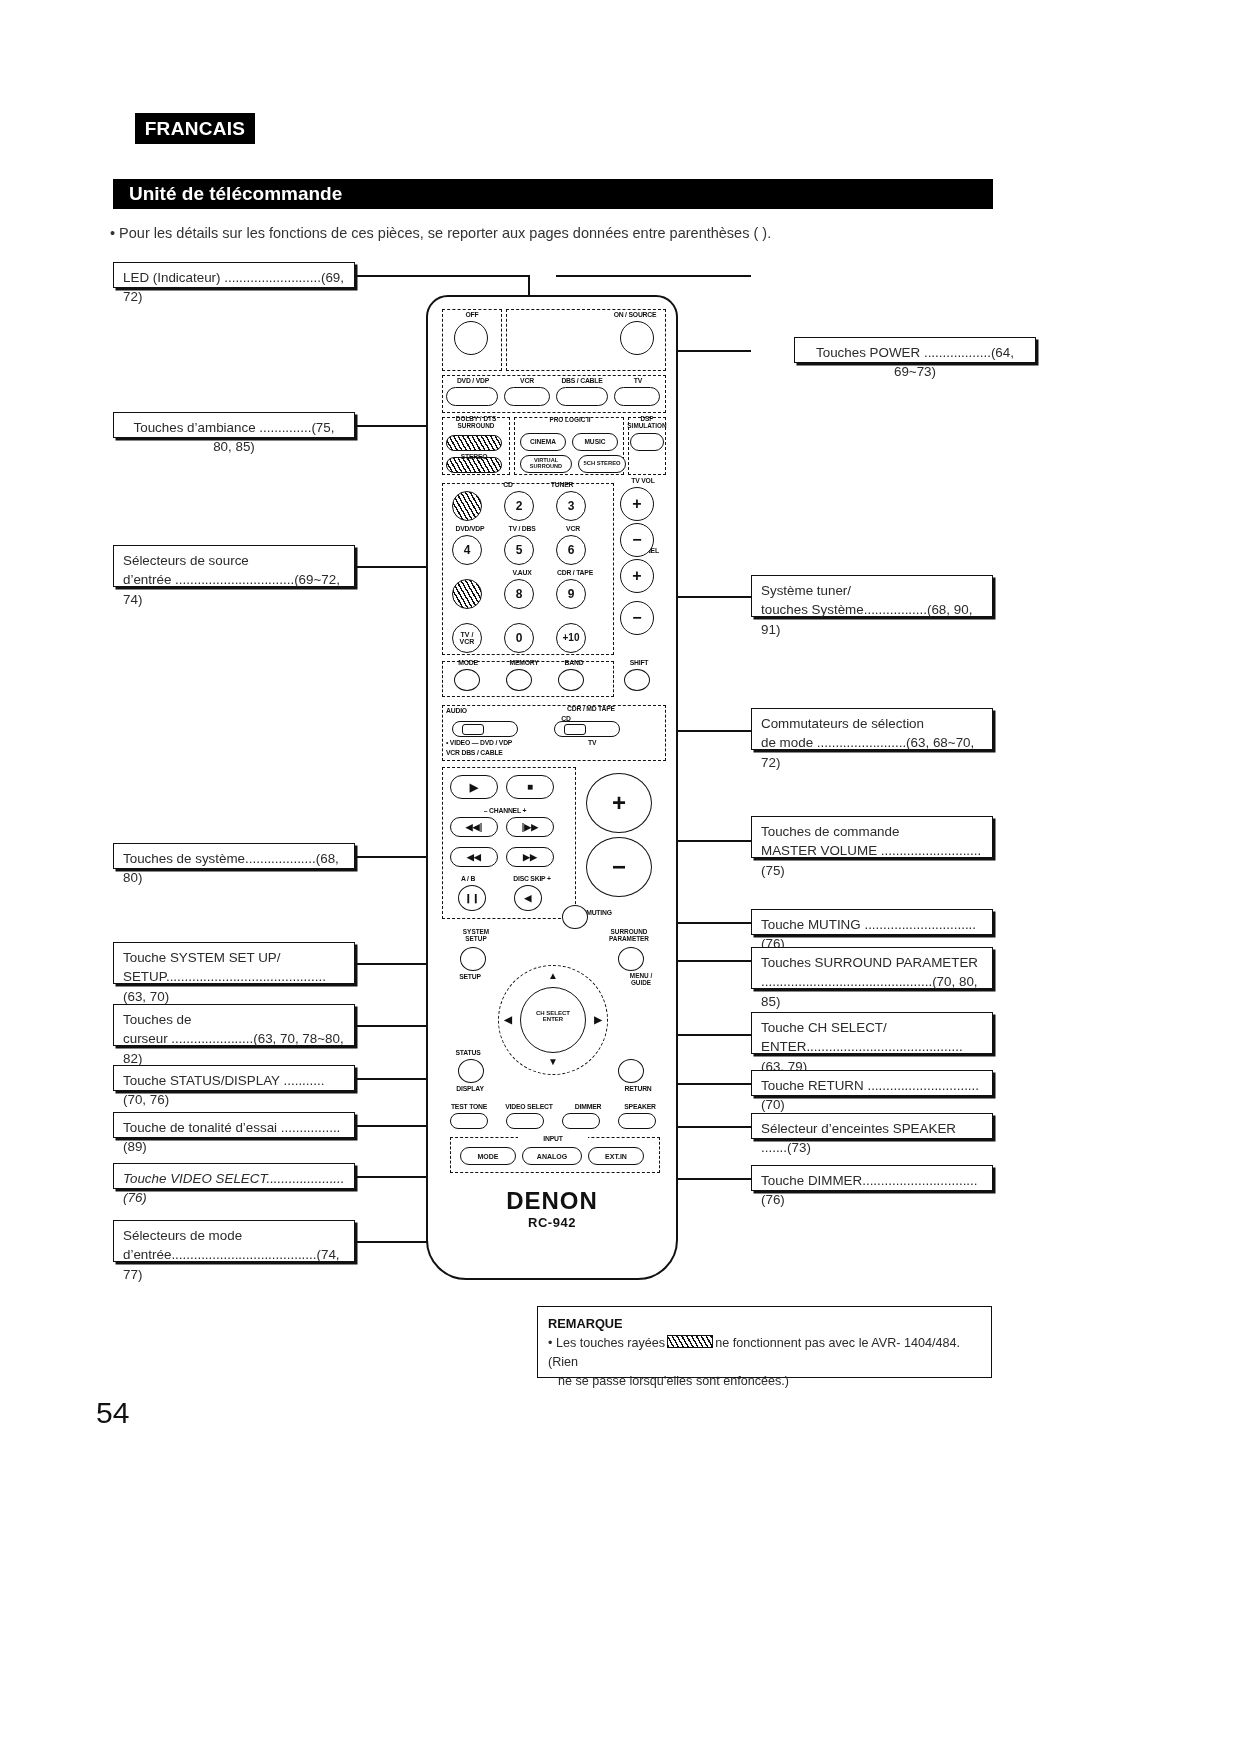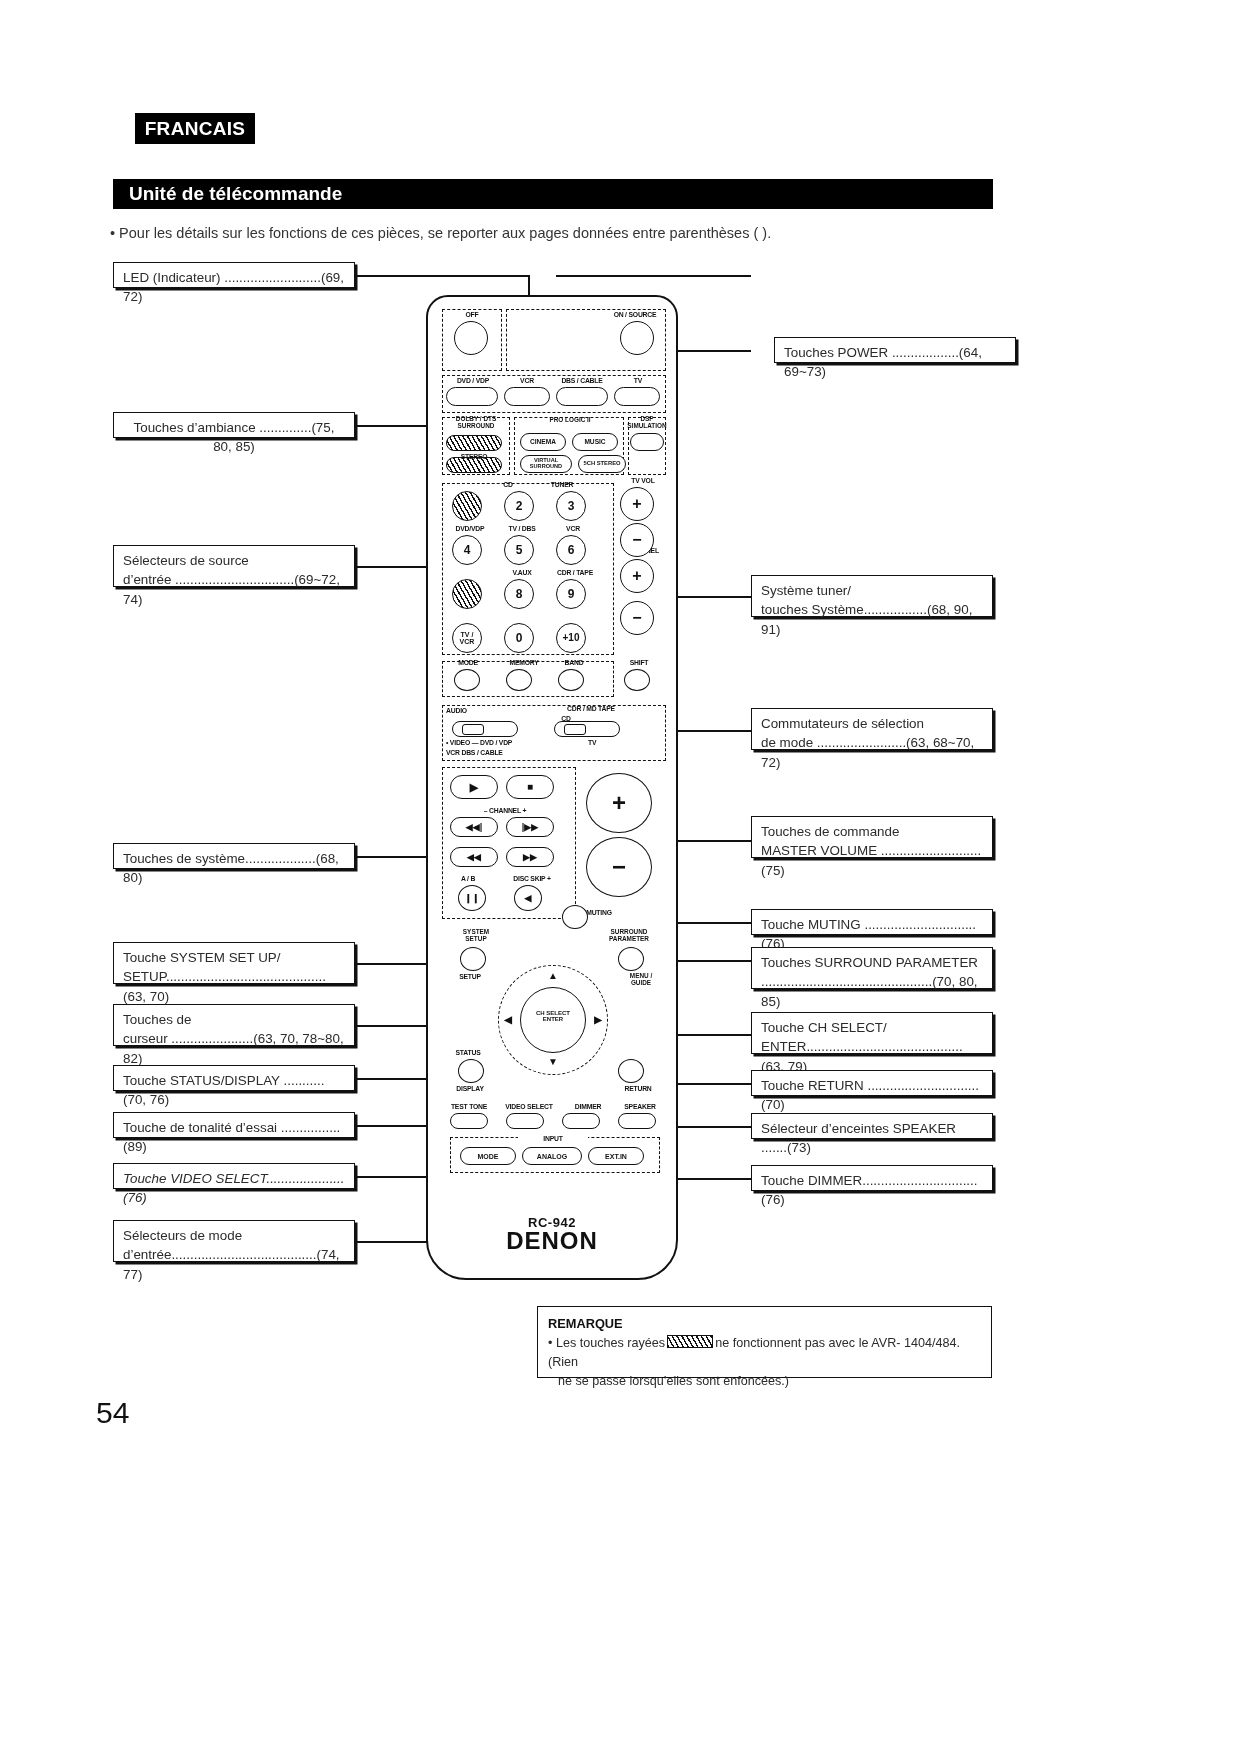--- a/index.html
+++ b/index.html
@@ -71,21 +71,21 @@
   .cap{
     position:absolute;font-size:6.8px;font-weight:bold;color:#111;
     text-align:center;line-height:1.05;letter-spacing:-.2px;white-space:pre-line;
   }
   .capw{position:absolute;font-size:6.4px;font-weight:bold;color:#111;text-align:center;line-height:1.05;white-space:pre-line;}
   .hatch{
     background:repeating-linear-gradient(60deg,#111 0 1.4px,#fff 1.4px 4px);
   }
   .brand{
     position:absolute;left:0;right:0;text-align:center;
-    font-size:24px;font-weight:bold;letter-spacing:1px;color:#111;margin-top:40px;
+    font-size:24px;font-weight:bold;letter-spacing:1px;color:#111;
   }
   .model{
     position:absolute;left:0;right:0;text-align:center;
     font-size:13px;font-weight:bold;color:#111;letter-spacing:.5px;
   }
 
   
   .remarque{
     position:absolute;left:537px;top:1306px;width:455px;height:72px;
     border:1.6px solid #111;background:#fff;box-sizing:border-box;
@@ -118,21 +118,21 @@
   <div class="lbl" style="left:113px;top:942px;width:242px;height:42px;">Touche SYSTEM SET UP/
 SETUP...........................................(63, 70)</div>
   <div class="lbl" style="left:113px;top:1004px;width:242px;height:42px;">Touches de
 curseur ......................(63, 70, 78~80, 82)</div>
   <div class="lbl" style="left:113px;top:1065px;width:242px;height:26px;">Touche STATUS/DISPLAY ...........(70, 76)</div>
   <div class="lbl" style="left:113px;top:1112px;width:242px;height:26px;">Touche de tonalité d’essai ................(89)</div>
   <div class="lbl" style="left:113px;top:1163px;width:242px;height:26px;font-style:italic;">Touche VIDEO SELECT.....................(76)</div>
   <div class="lbl" style="left:113px;top:1220px;width:242px;height:42px;">Sélecteurs de mode
 d’entrée.......................................(74, 77)</div>
 
-  <div class="lbl" style="left:774px;top:337px;width:242px;height:26px;">Touches POWER ..................(64, 69~73)</div>
+  <div class="lbl" style="left:794px;top:337px;width:242px;height:26px;text-align:center;">Touches POWER ..................(64, 69~73)</div>
   <div class="lbl" style="left:751px;top:575px;width:242px;height:42px;">Système tuner/
 touches Système.................(68, 90, 91)</div>
   <div class="lbl" style="left:751px;top:708px;width:242px;height:42px;">Commutateurs de sélection
 de mode ........................(63, 68~70, 72)</div>
   <div class="lbl" style="left:751px;top:816px;width:242px;height:42px;">Touches de commande
 MASTER VOLUME ...........................(75)</div>
   <div class="lbl" style="left:751px;top:909px;width:242px;height:26px;">Touche MUTING ..............................(76)</div>
   <div class="lbl" style="left:751px;top:947px;width:242px;height:42px;">Touches SURROUND PARAMETER
 ..............................................(70, 80, 85)</div>
   <div class="lbl" style="left:751px;top:1012px;width:242px;height:42px;">Touche CH SELECT/

